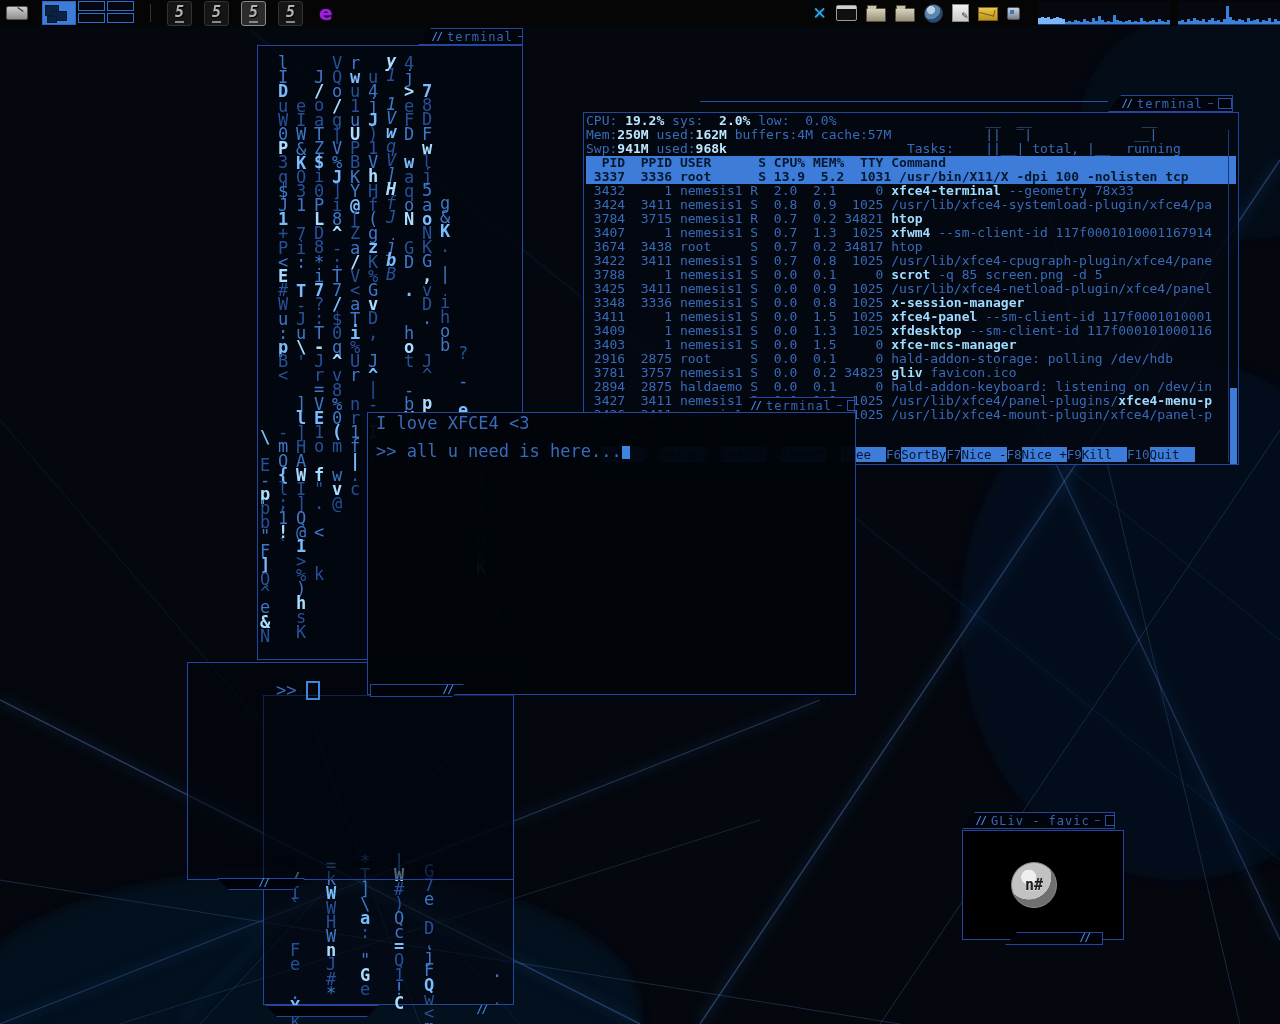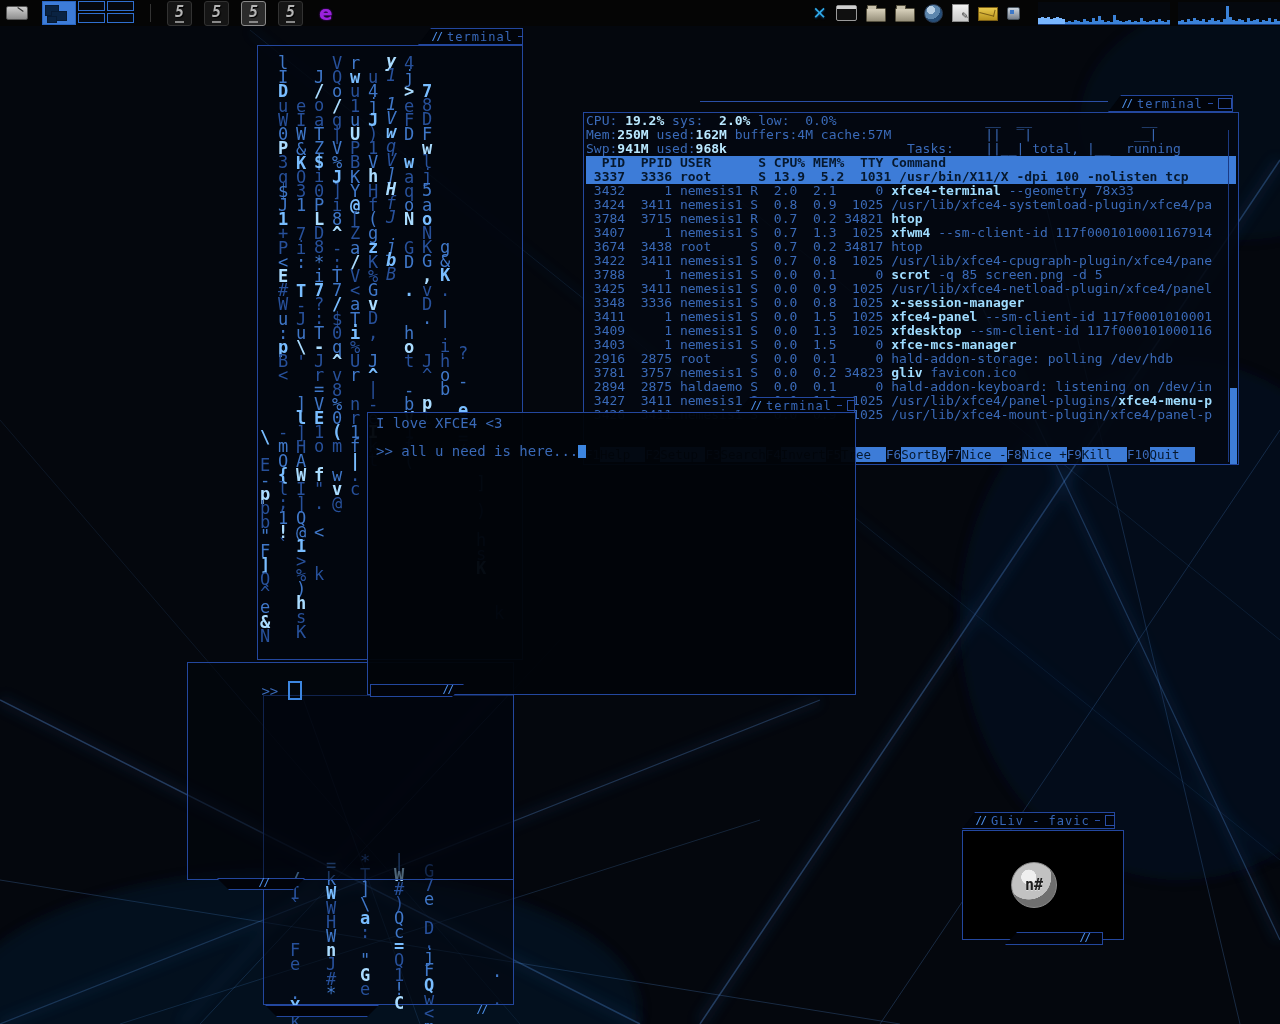--- a/index.html
+++ b/index.html
@@ -56,21 +56,21 @@
        display:flex;align-items:center;gap:5px;padding:0 5px 0 13px;box-sizing:border-box;
        clip-path:polygon(13px 0,100% 0,100% 100%,0 100%);}
   .tab .slash,.slashes{color:#4d8fe8;font:italic bold 10px "DejaVu Sans Mono",monospace;letter-spacing:-1px;}
   .tab .ttl{color:#3767b8;font-size:12px;letter-spacing:1px;white-space:nowrap;}
   .tab .dash{flex:1;height:1px;background:#2a4fa6;min-width:5px;}
   .tab .box{width:12px;height:9px;border:1px solid #2a4fa6;flex:none;}
   .wbody{position:absolute;left:0;right:0;border:1px solid var(--b);background:rgba(3,7,15,.78);box-sizing:border-box;}
   .deco{position:absolute;background:#01030a;border:1px solid var(--b);}
   .slashes{position:absolute;}
   
-  .tline{height:14px;line-height:14px;font-size:14px;color:var(--dim);white-space:pre;}
+  .tline{height:14px;line-height:14px;font-size:17px;color:var(--dim);white-space:pre;}
   .cursor{display:inline-block;width:8px;height:13px;background:#3d86e0;vertical-align:-2px;}
   .hcursor{display:inline-block;width:10px;height:15px;border:2px solid #3d86e0;vertical-align:-4px;margin-left:10px;}
   
   .hline{height:14px;line-height:14px;font-size:13px;white-space:pre;color:var(--dim);}
   .hline .b{color:var(--bri);font-weight:bold;}
   .rowhdr,.rowsel{background:var(--sel);color:var(--dk);font-weight:bold;}
   .prow .hl{color:#9fdcff;font-weight:bold;}
   .fbar{position:absolute;left:1px;right:1px;bottom:2px;height:14px;line-height:14px;font-size:12.5px;white-space:pre;}
   .fk{color:var(--dim);} .fl{background:var(--sel);color:var(--dk);}
   .scroll{position:absolute;right:1px;top:17px;bottom:2px;width:8px;border-left:1px solid #1c3a82;}
@@ -422,21 +422,21 @@
 <span class="m0">D</span>
 <span class="m1">.</span>
 <span class="m1"> </span>
 <span class="m2"> </span>
 <span class="m0">J</span>
 <span class="m0">^</span>
 <span class="m1"> </span>
 <span class="m3">p</span>
 <span class="m0">t</span>
 </div>
-        <div class="mcol" style="left: 182px; top: 150px; margin-top: 44px;"><span class="m1">g</span>
+        <div class="mcol" style="left: 182px; top: 150px;"><span class="m1">g</span>
 <span class="m1">&amp;</span>
 <span class="m2">K</span>
 <span class="m0">.</span>
 <span class="m0"> </span>
 <span class="m1">|</span>
 <span class="m3"> </span>
 <span class="m0">i</span>
 <span class="m0">h</span>
 <span class="m1">o</span>
 <span class="m1">b</span>

